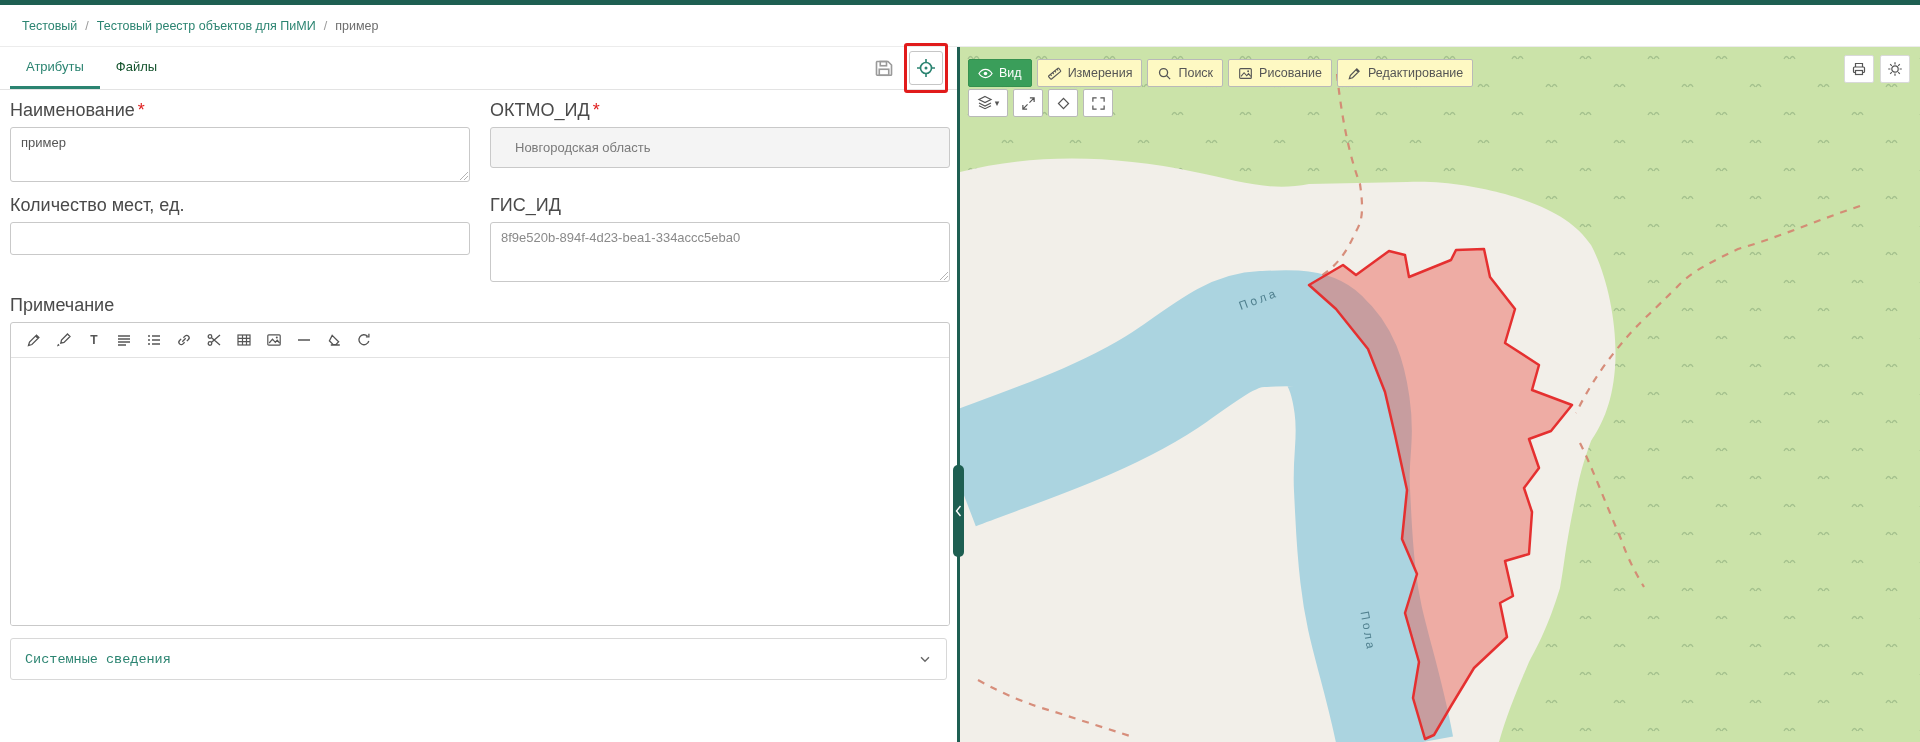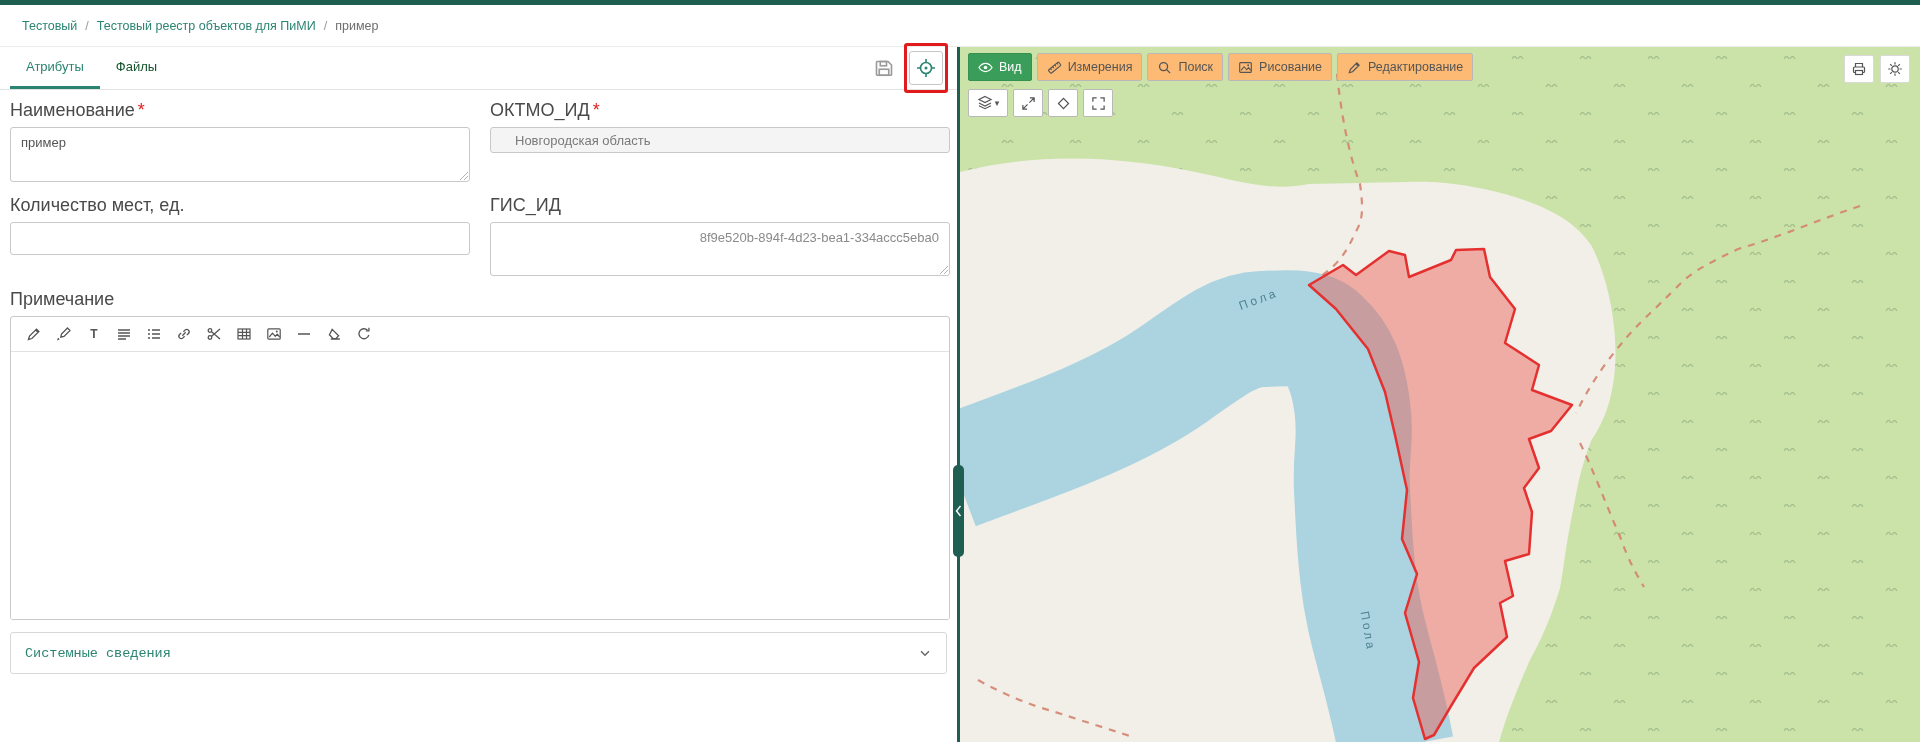--- a/index.html
+++ b/index.html
@@ -33,39 +33,39 @@
   .annotation-box{position:absolute;top:-8px;left:-5px;right:-5px;bottom:-8px;border:3px solid #e11b1b;border-radius:3px;pointer-events:none;z-index:10;}
 
   
   .form-grid{display:grid;grid-template-columns:460px 460px;column-gap:20px;row-gap:13px;padding:10px 10px 0 10px;}
   .field{position:relative;}
   .field label{display:block;font-size:18px;color:#4a4a4a;margin-bottom:6px;}
   .req{color:#e02020;margin-left:3px;}
   .input{width:100%;box-sizing:border-box;border:1px solid #c9c9c9;border-radius:3px;padding:7px 10px;font-size:13px;color:#555;font-family:inherit;background:#fff;resize:none;outline:none;display:block;}
   textarea.input{line-height:1.3;}
   #name-ta{height:55px;}
-  #gis-ta{height:54px;color:#8a8a8a;text-align:right;}
-  #oktmo-in{height:26px;background:#f4f4f4;color:#7a7a7a;padding-left:24px;}
+  #gis-ta{height:60px;color:#8a8a8a;}
+  #oktmo-in{height:41px;background:#f4f4f4;color:#7a7a7a;padding-left:24px;}
   #places-in{height:33px;}
   .resize-grip{position:absolute;right:2px;bottom:2px;width:10px;height:10px;
     background:repeating-linear-gradient(135deg,transparent 0 2px,#b3b3b3 2px 3px);
     clip-path:polygon(100% 0,100% 100%,0 100%);pointer-events:none;}
   .span2{grid-column:1 / -1;}
   .editor{border:1px solid #c9c9c9;border-radius:3px;height:302px;display:flex;flex-direction:column;overflow:hidden;}
   .editor-toolbar{height:34px;border-bottom:1px solid #e2e2e2;display:flex;align-items:center;padding:0 8px;flex:none;}
   .ed-icon{width:30px;height:28px;display:flex;align-items:center;justify-content:center;color:#555;cursor:pointer;border-radius:2px;}
   .editor-content{flex:1;background:#fff;}
   .system-section{margin:12px 10px 0 10px;border:1px solid #d8d8d8;border-radius:3px;height:40px;display:flex;align-items:center;justify-content:space-between;padding:0 14px;cursor:pointer;font-family:Liberation Mono, monospace;}
   .system-section .ss-label{color:#2b8471;font-size:13.5px;}
   .system-section .chev{color:#666;display:flex;}
 
   
   .map-canvas{position:absolute;inset:0;}
-  .map-toolbar{position:absolute;top:6px;left:8px;display:flex;gap:5px;z-index:4;}
-  .map-btn{height:28px;background:#fdba74;border:1px solid #b9b9b9;border-radius:2px;display:flex;align-items:center;gap:6px;padding:0 9px;font-size:12.5px;color:#555;cursor:pointer;box-sizing:border-box;}
+  .map-toolbar{position:absolute;top:12px;left:8px;display:flex;gap:5px;z-index:4;}
+  .map-btn{height:28px;background:#fef9c3;border:1px solid #b9b9b9;border-radius:2px;display:flex;align-items:center;gap:6px;padding:0 9px;font-size:12.5px;color:#555;cursor:pointer;box-sizing:border-box;}
   .map-btn.active{background:#3a9e5a;border-color:#35914f;color:#fff;}
   .map-subtoolbar{position:absolute;top:42px;left:8px;display:flex;gap:5px;z-index:4;}
   .map-sq{height:28px;width:30px;background:#fff;border:1px solid #b9b9b9;border-radius:2px;display:flex;align-items:center;justify-content:center;color:#555;cursor:pointer;gap:2px;box-sizing:border-box;}
   .map-sq.layers{width:40px;}
   .caret{font-size:9px;color:#555;line-height:1;}
   .map-topright{position:absolute;top:8px;right:10px;display:flex;gap:6px;z-index:4;}
   svg.i{display:block;}
 </style>
 </head>
 <body>

